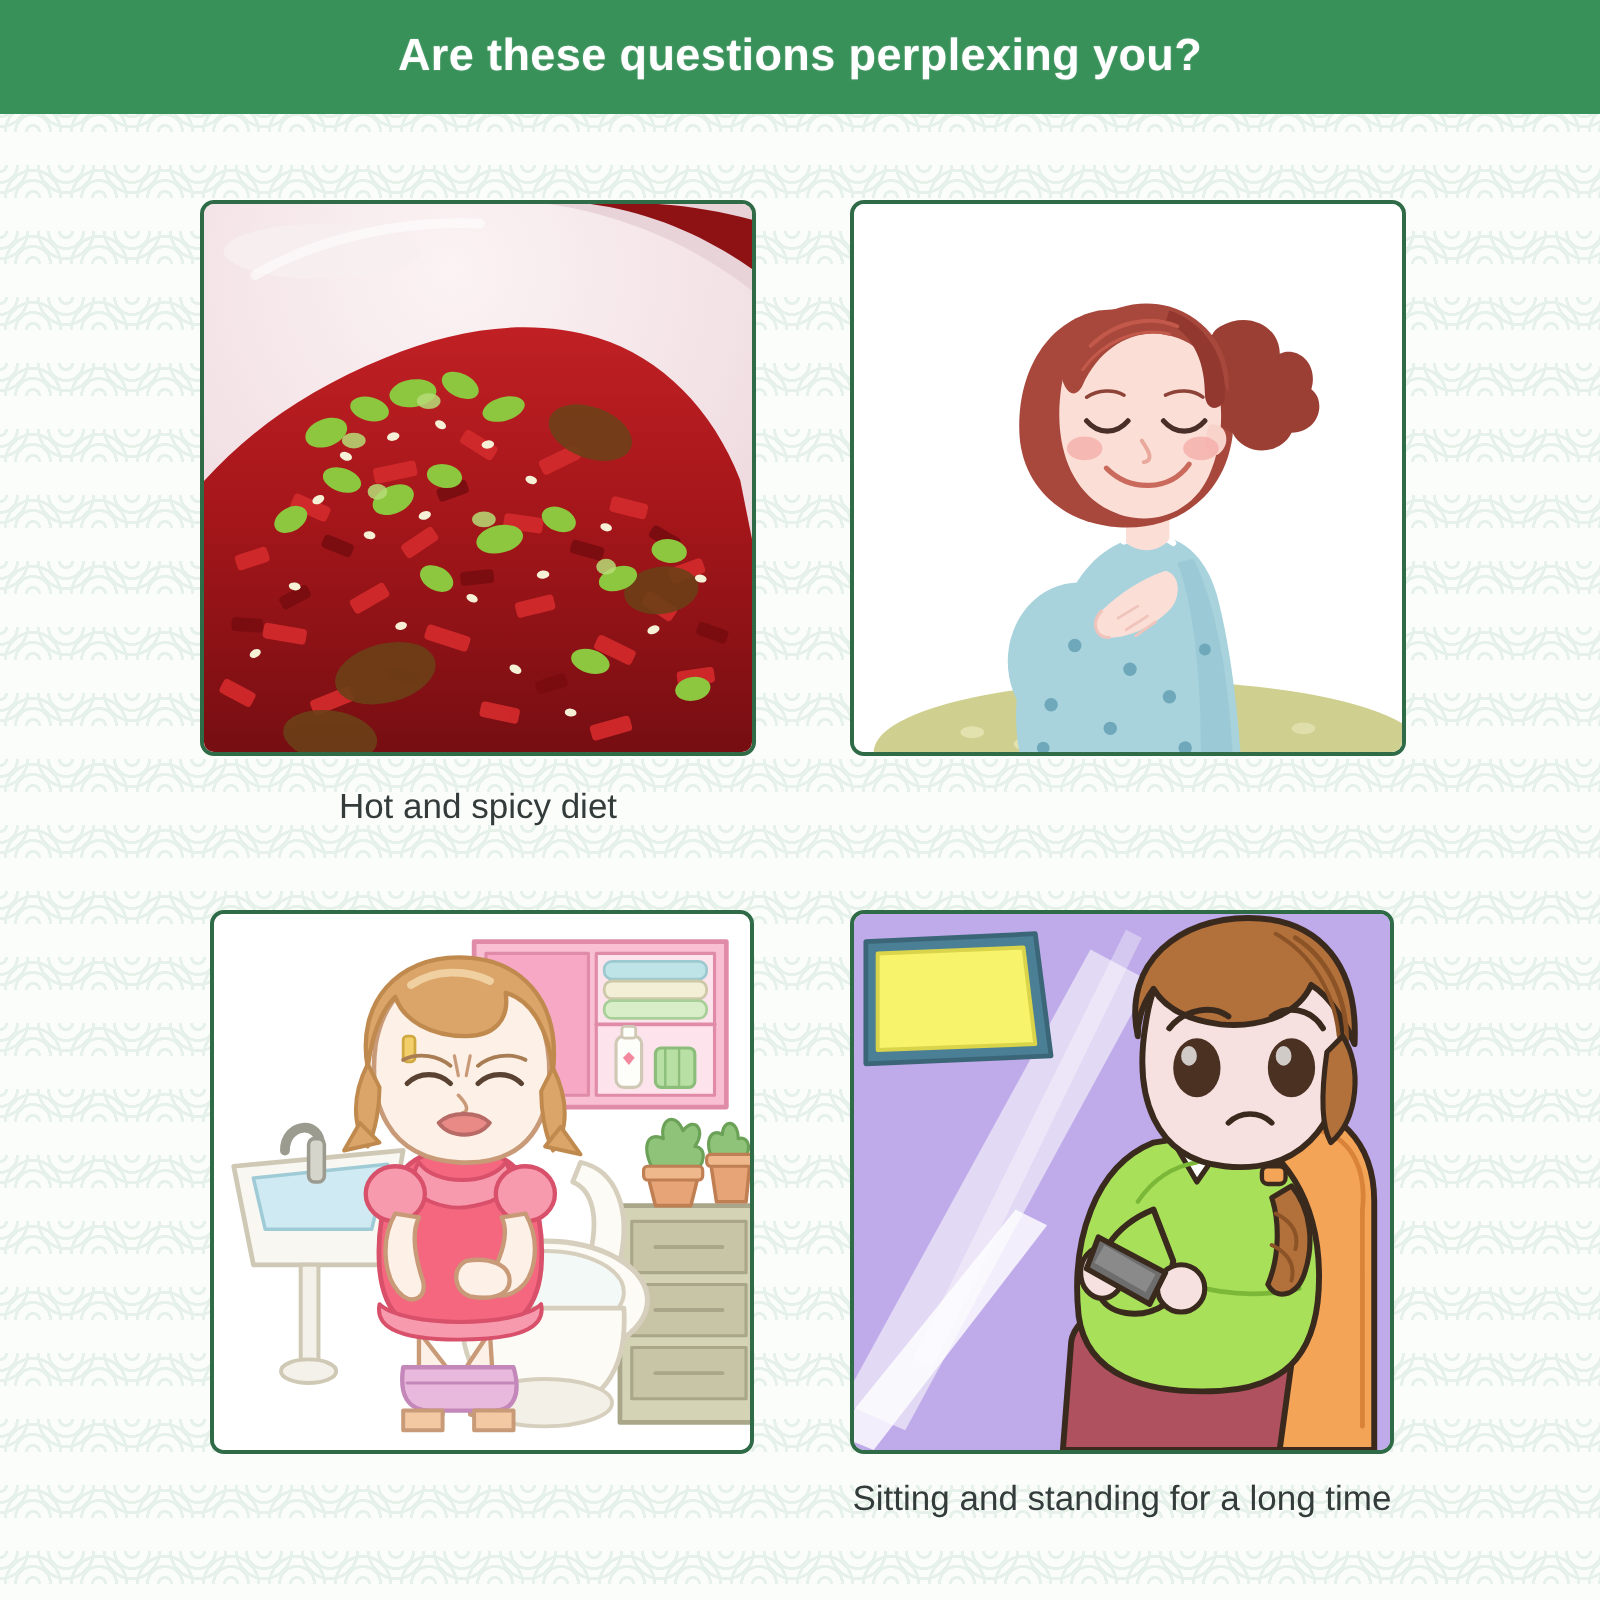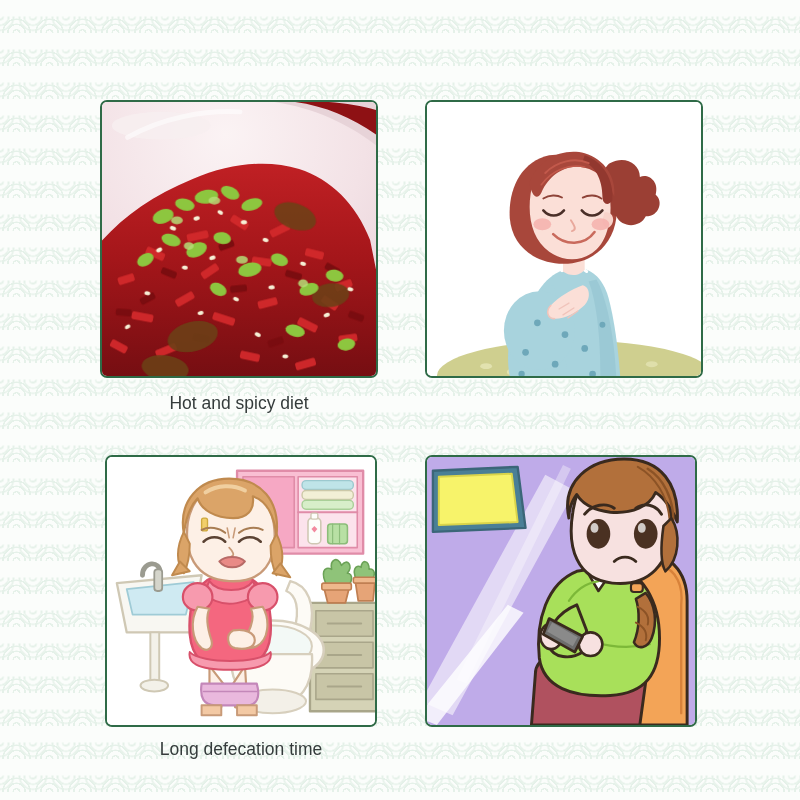--- a/index.html
+++ b/index.html
@@ -104,20 +104,23 @@
   .cell-2 .caption, .cell-3 .caption { width: 272px; margin-top: 13px; }
   .cell-3 .caption { text-align: center; }
 </style>
 </head>
 <body>
 
 <div id="page">
 
   <div class="bg-pattern"></div>
 
+  <div class="header">
+    <div class="header-title">Are these questions perplexing you?</div>
+  </div>
 
   <div class="grid">
 
     <div class="cell cell-0">
       <div class="card">
         <svg class="card-canvas" viewBox="0 0 278 278" preserveAspectRatio="none">
           <defs>
             <radialGradient id="plateG" cx="45%" cy="12%" r="85%">
               <stop offset="0%" stop-color="#fbf3f4"></stop>
               <stop offset="60%" stop-color="#f3e2e6"></stop>
@@ -435,21 +438,20 @@
 
               <path d="M122 72 L124 82 M130 72 L128 82" stroke="#c89a78" stroke-width="1.6" fill="none"></path>
 
               <path d="M124 92 C128 96 130 100 126 101" stroke="#c89a78" stroke-width="1.8" fill="none"></path>
 
               <path d="M114 106 C120 100 134 100 140 106 C134 114 120 114 114 106 Z" fill="#e98a86" stroke="#b86a66" stroke-width="2"></path>
             </g>
           </g>
         </svg>
       </div>
-      <div class="caption">Long defecation time</div>
     </div>
 
     <div class="cell cell-3">
       <div class="card">
         <svg class="card-canvas" viewBox="0 0 272 272" preserveAspectRatio="none">
           <defs>
               <clipPath id="cardClip4">
                 <rect x="0" y="0" width="272" height="272"></rect>
               </clipPath>
             </defs>
@@ -505,16 +507,17 @@
 
             <ellipse cx="174" cy="78" rx="12" ry="15" fill="#4a3122"></ellipse>
             <ellipse cx="222" cy="78" rx="12" ry="15" fill="#4a3122"></ellipse>
             <ellipse cx="170" cy="72" rx="4" ry="5" fill="#ffffff" opacity="0.75"></ellipse>
             <ellipse cx="218" cy="72" rx="4" ry="5" fill="#ffffff" opacity="0.75"></ellipse>
 
             <path d="M190 106 C196 100 206 100 212 106" stroke="#3a2a1e" stroke-width="2.8" fill="none"></path>
           </g>
         </svg>
       </div>
+      <div class="caption">Sitting and standing for a long time</div>
     </div>
 
   </div>
 </div>
 
 </body></html>

